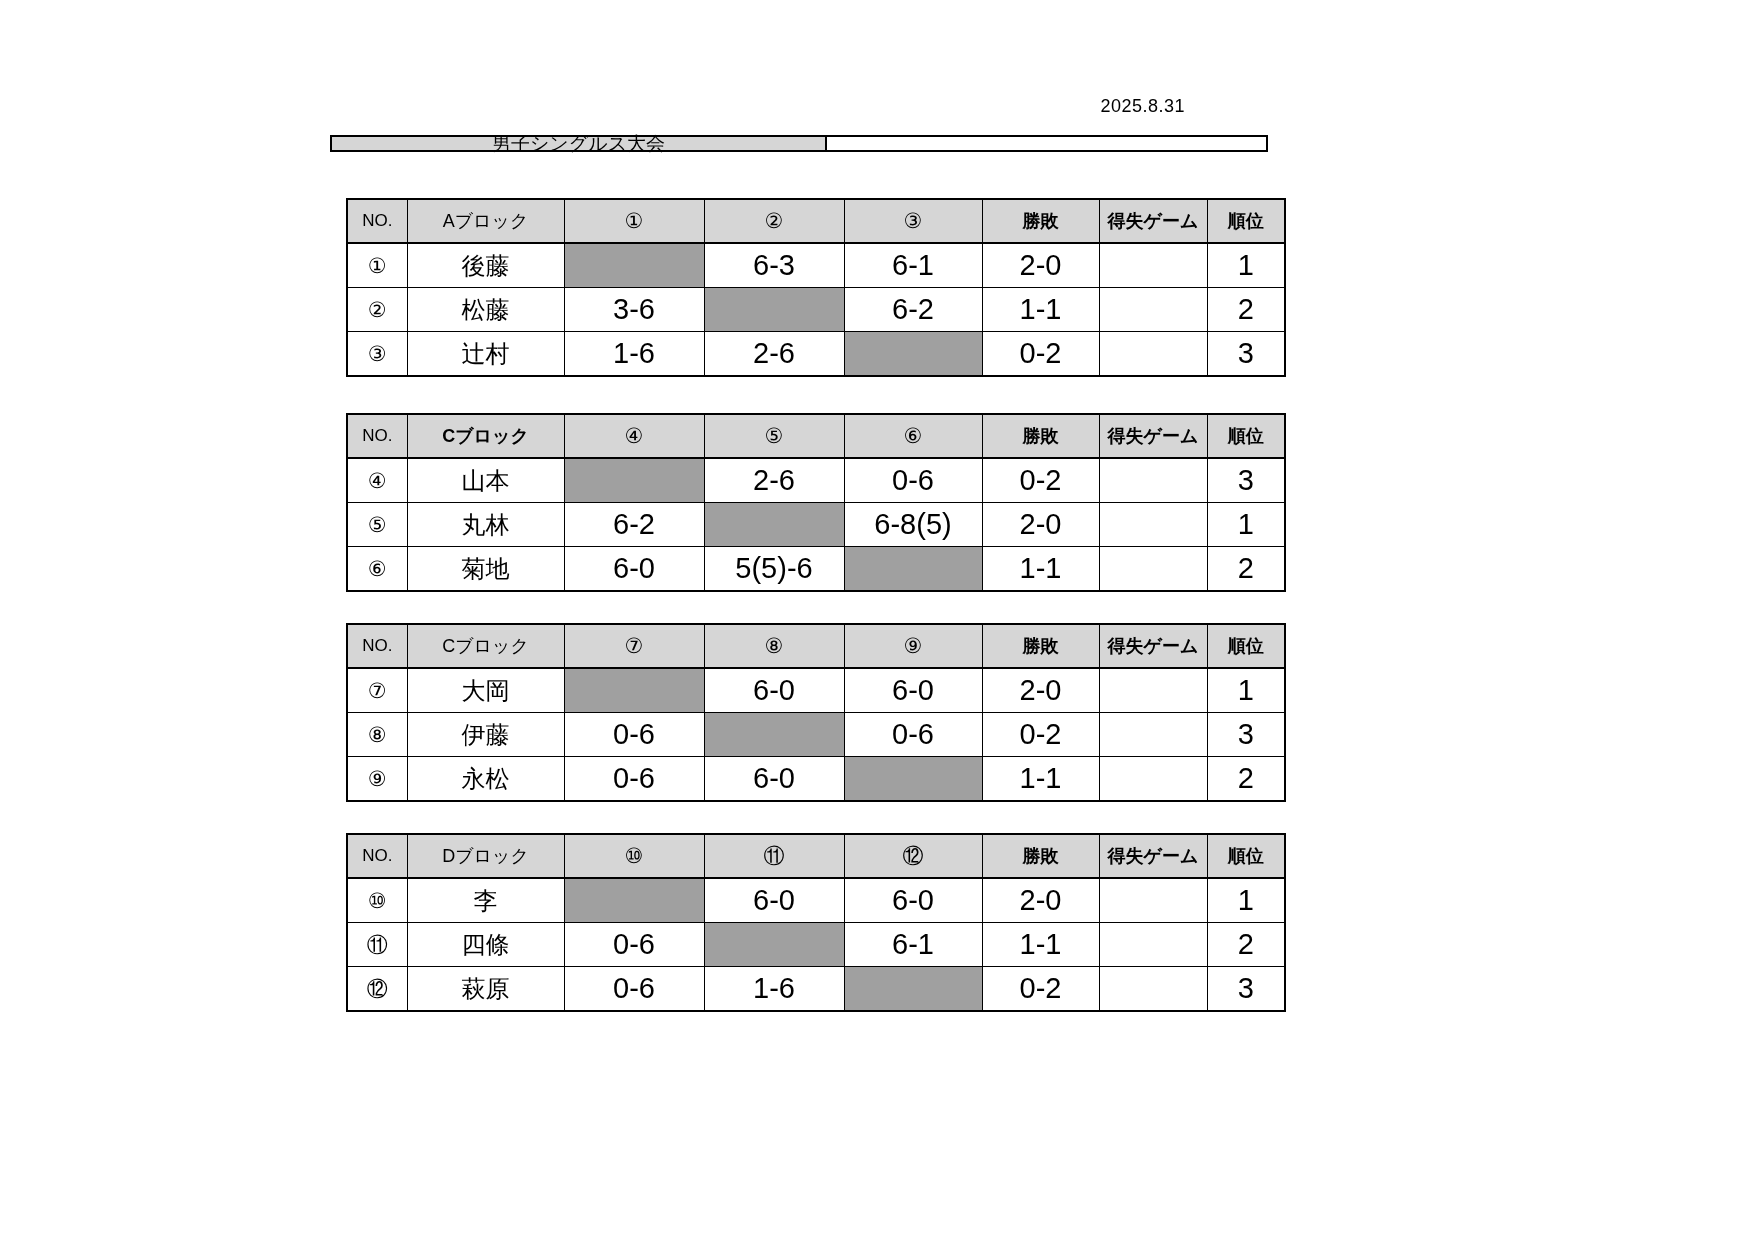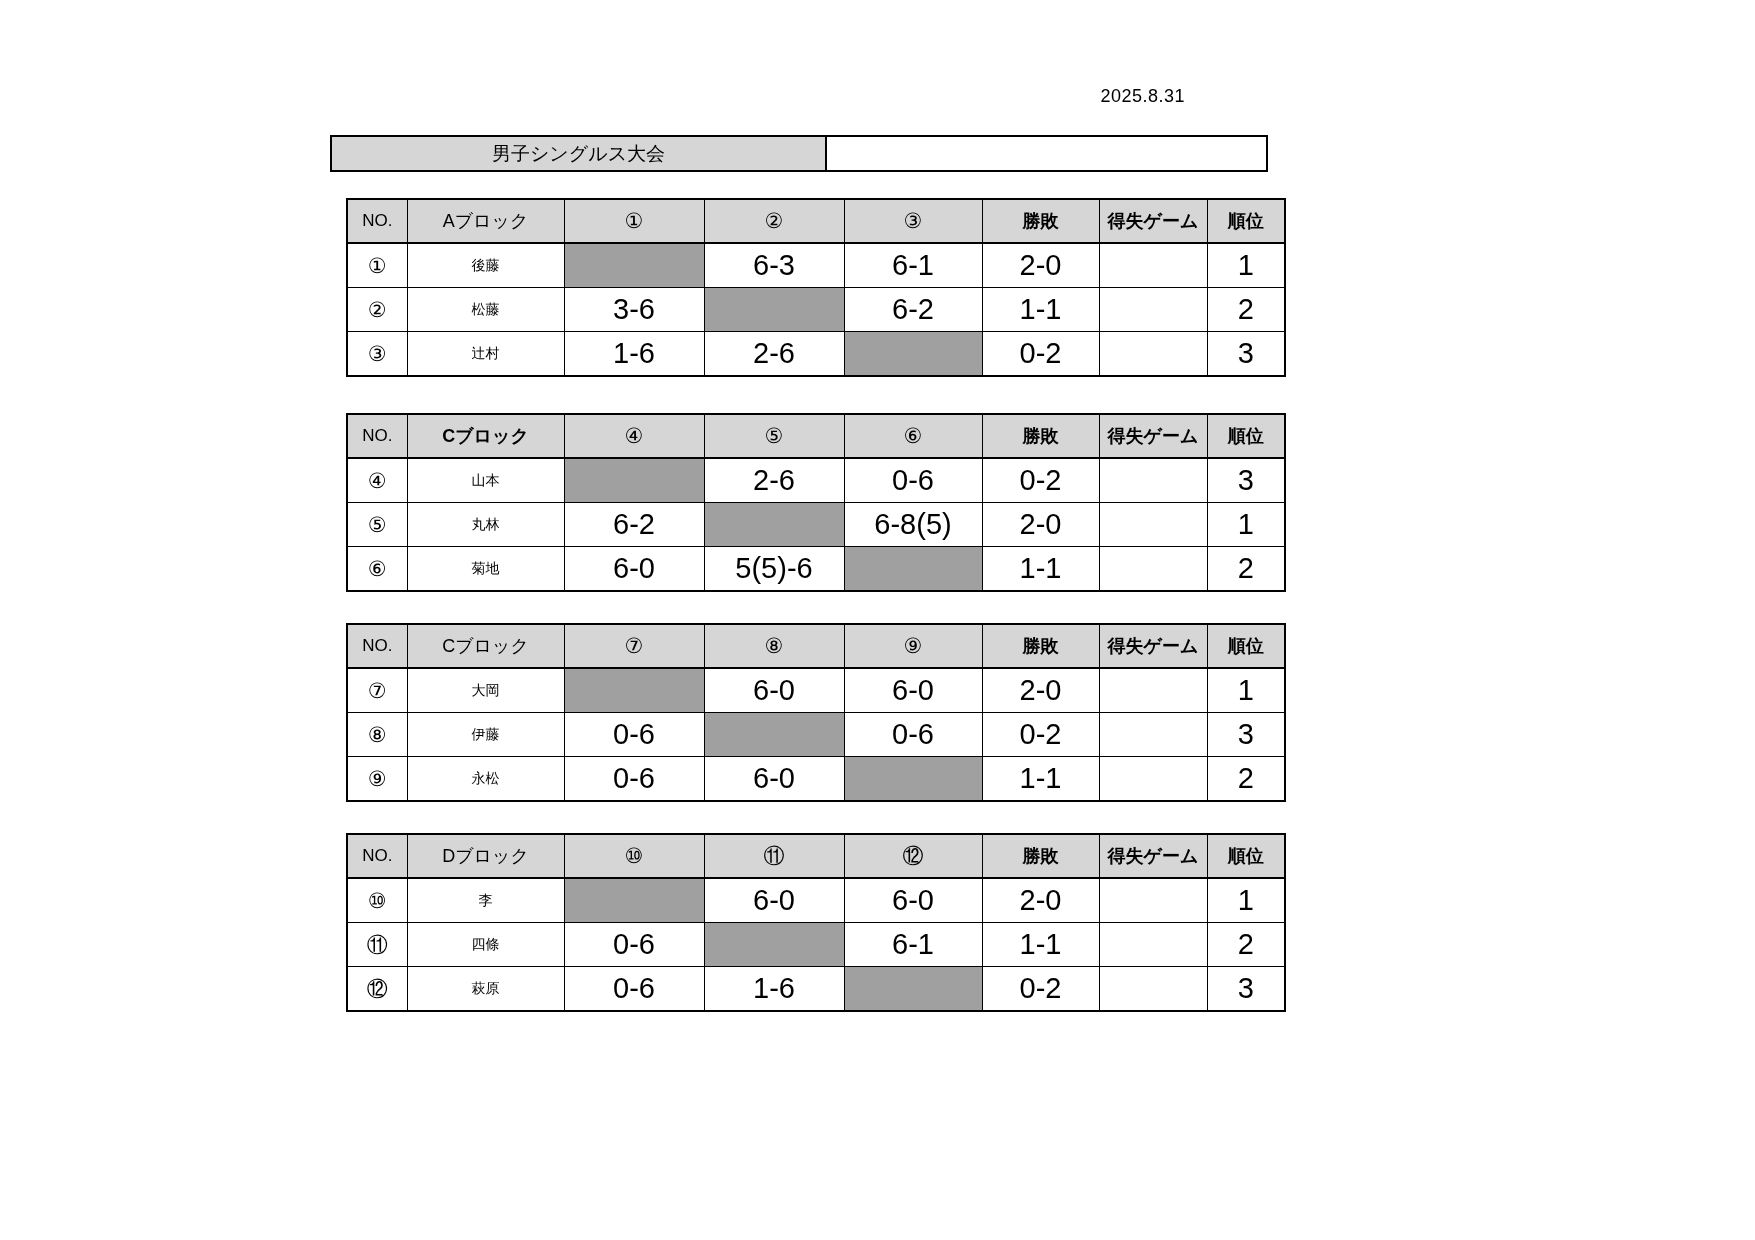--- a/index.html
+++ b/index.html
@@ -11,33 +11,33 @@
   }
   .page {
     position: relative;
     width: 1755px;
     height: 1240px;
     background: #ffffff;
     overflow: hidden;
   }
   .date {
     position: absolute;
-    top: 86px;
+    top: 96px;
     left: 985px;
     width: 200px;
     text-align: right;
     font-size: 18px;
     letter-spacing: 0.5px;
   }
   .title-bar {
     position: absolute;
     top: 135px;
     left: 330px;
     width: 938px;
-    height: 37px;
+    height: 17px;
     display: flex;
     border: 2px solid #000000;
     box-sizing: border-box;
     justify-content: space-between;
   }
   .title-left, .title-right {
     display: flex;
     align-items: center;
     justify-content: center;
     font-size: 19px;
@@ -74,21 +74,21 @@
     font-size: 18px;
     font-weight: 400;
     border-bottom: 2px solid #000000;
   }
   table.block tr.head th.hjp { font-weight: 700; margin-left: 48px; }
   table.block tr.head th.num { font-size: 21px; font-weight: 400; }
   table.block tr.head th.no  { font-size: 17px; }
   table.block tr.head th.bold-blk { font-weight: 700; }
   table.block td { height: 43px; background: #ffffff; }
   table.block td.no    { font-size: 21px; }
-  table.block td.name  { font-size: 14px; border-radius: 12px; }
+  table.block td.name  { font-size: 24px; border-radius: 12px; }
   table.block td.score { font-size: 29px; text-align: center; }
   table.block td.gmval { font-size: 20px; }
   table.block td.diag  { background: #a0a0a0; }
   .c-no   { width: 60px; }
   .c-name { width: 157px; }
   .c-s1   { width: 140px; }
   .c-s2   { width: 140px; }
   .c-s3   { width: 138px; }
   .c-wl   { width: 117px; }
   .c-gm   { width: 108px; }

